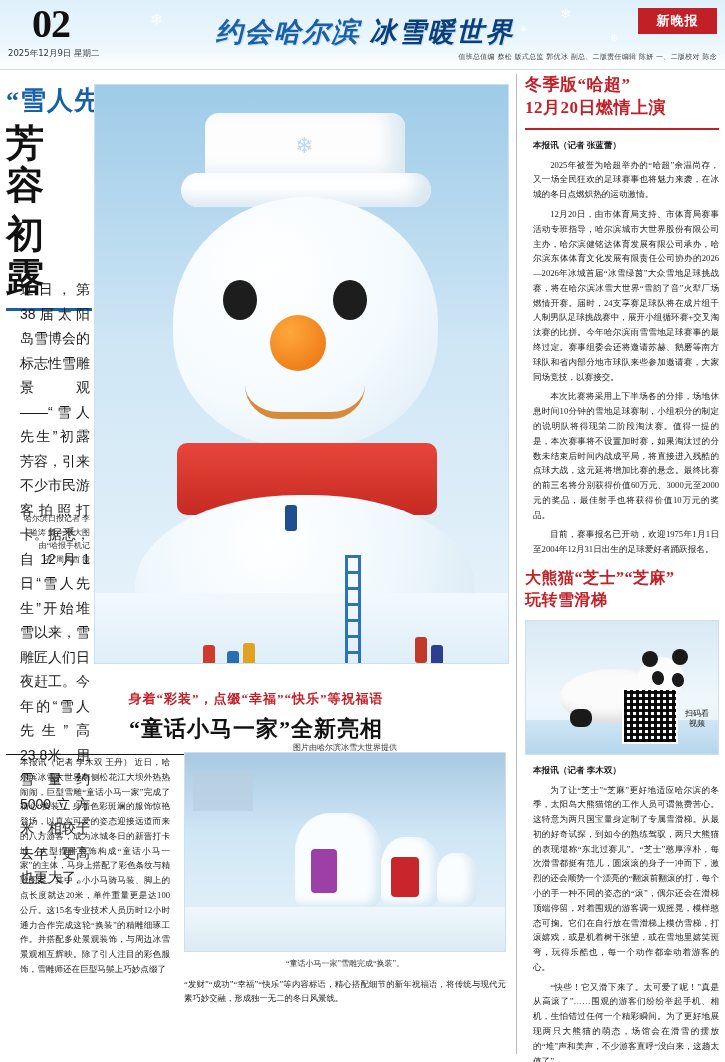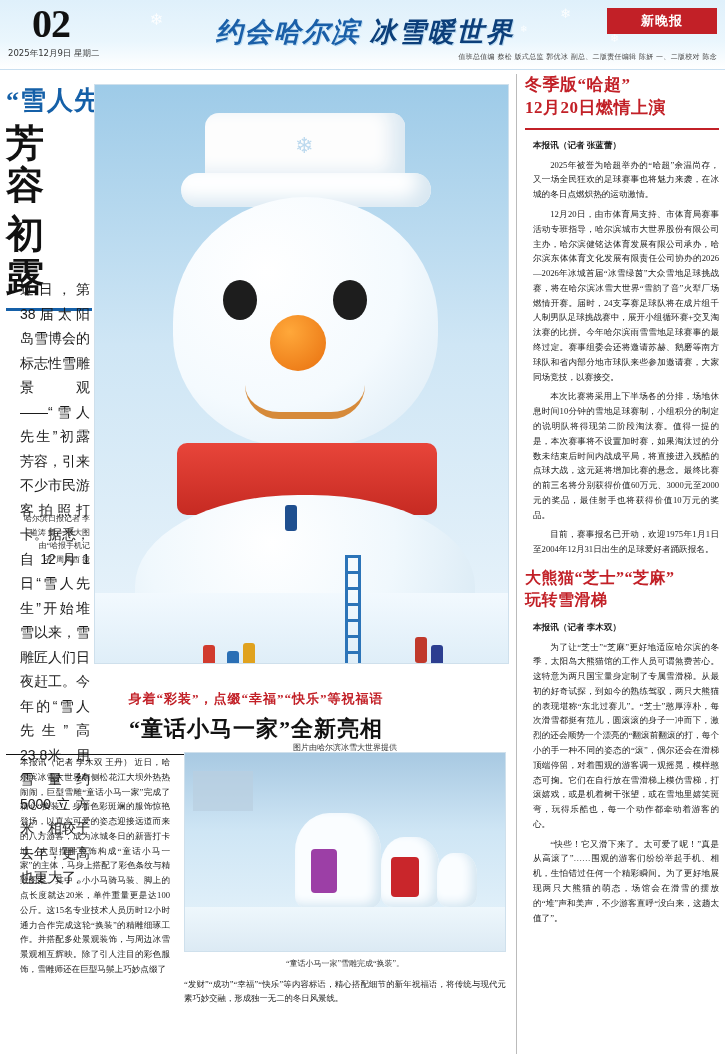--- a/index.html
+++ b/index.html
@@ -31,21 +31,21 @@
     position: absolute; left: 185px; top: 14px; width: 360px;
     text-align: center;
     font-family: "Liberation Serif", serif;
     font-size: 27px; font-weight: bold; font-style: italic;
     color: #1a5fa8; letter-spacing: 2px;
     text-shadow: 1px 1px 0 #bcdcf2;
   }
   .mast-title .part2 { color: #0c3f7a; }
   .mast-logo {
     position: absolute; right: 8px; top: 8px;
-    width: 110px; height: 26px;
+    width: 79px; height: 26px;
     background: #c22027;
     color: #fff; font-size: 13px; font-weight: bold;
     font-family: "Liberation Serif", serif;
     display: flex; align-items: center; justify-content: center;
     letter-spacing: 1px;
   }
   .mast-credits {
     position: absolute; right: 8px; top: 52px;
     font-size: 7px; color: #444; letter-spacing: 0.3px;
   }
@@ -354,20 +354,33 @@
       <p>12月20日，由市体育局支持、市体育局赛事活动专班指导，哈尔滨城市大世界股份有限公司主办，哈尔滨健铭达体育发展有限公司承办，哈尔滨东体体育文化发展有限责任公司协办的2026—2026年冰城首届“冰雪绿茵”大众雪地足球挑战赛，将在哈尔滨冰雪大世界“雪韵了音”火犁厂场燃情开赛。届时，24支享赛足球队将在成片组千人制男队足球挑战赛中，展开小组循环赛+交叉淘汰赛的比拼。今年哈尔滨雨雪雪地足球赛事的最终过定。赛事组委会还将邀请苏赫、鹅磨等南方球队和省内部分地市球队来些参加邀请赛，大家同场竞技，以赛接交。</p>
       <p>本次比赛将采用上下半场各的分排，场地休息时间10分钟的雪地足球赛制，小组积分的制定的说明队将得现第二阶段淘汰赛。值得一提的是，本次赛事将不设置加时赛，如果淘汰过的分数未结束后时间内战成平局，将直接进入残酷的点球大战，这元延将增加比赛的悬念。最终比赛的前三名将分别获得价值60万元、3000元至2000元的奖品，最佳射手也将获得价值10万元的奖品。</p>
       <p>目前，赛事报名已开动，欢迎1975年1月1日至2004年12月31日出生的足球爱好者踊跃报名。</p>
     </div>
 
     <div class="rc-headline2">
       <span>大熊猫“芝士”“芝麻”</span><br>
       <span>玩转雪滑梯</span>
     </div>
 
+    <div class="panda-photo">
+      <div class="slide"></div>
+      <div class="panda-body"></div>
+      <div class="panda-head"></div>
+      <div class="panda-ear" style="left:116px;top:30px;"></div>
+      <div class="panda-ear" style="left:146px;top:28px;"></div>
+      <div class="panda-eye" style="left:126px;top:50px;"></div>
+      <div class="panda-eye" style="left:146px;top:52px;"></div>
+      <div class="panda-leg" style="left:44px;top:88px;width:22px;height:18px;"></div>
+      <div class="panda-leg" style="left:104px;top:86px;width:24px;height:20px;"></div>
+      <div class="qr"></div>
+      <div class="qr-label">扫码看视频</div>
+    </div>
 
     <div class="rc-body" style="margin-top:8px;">
       <p class="byline">
         <b>本报讯（记者 李木双）</b>
       </p>
       <p>为了让“芝士”“芝麻”更好地适应哈尔滨的冬季，太阳岛大熊猫馆的工作人员可谓煞费苦心。这特意为两只国宝量身定制了专属雪滑梯。从最初的好奇试探，到如今的熟练驾驭，两只大熊猫的表现堪称“东北过赛儿”。“芝士”憨厚淳朴，每次滑雪都挺有范儿，圆滚滚的身子一冲而下，激烈的还会顺势一个漂亮的“翻滚前翻滚的打，每个小的手一种不同的姿态的“滚”，偶尔还会在滑梯顶端停留，对着围观的游客调一观摇晃，模样憨态可掬。它们在自行放在雪滑梯上模仿雪梯，打滚嬉戏，或是机着树干张望，或在雪地里嬉笑斑弯，玩得乐酷也，每一个动作都牵动着游客的心。</p>
       <p>“快些！它又滑下来了。太可爱了呢！”真是从高滚了”……围观的游客们纷纷举起手机、相机，生怕错过任何一个精彩瞬间。为了更好地展现两只大熊猫的萌态，场馆会在滑雪的摆放的“堆”声和美声，不少游客直呼“没白来，这趟太值了”。</p>
 
     </div>
   </div>

